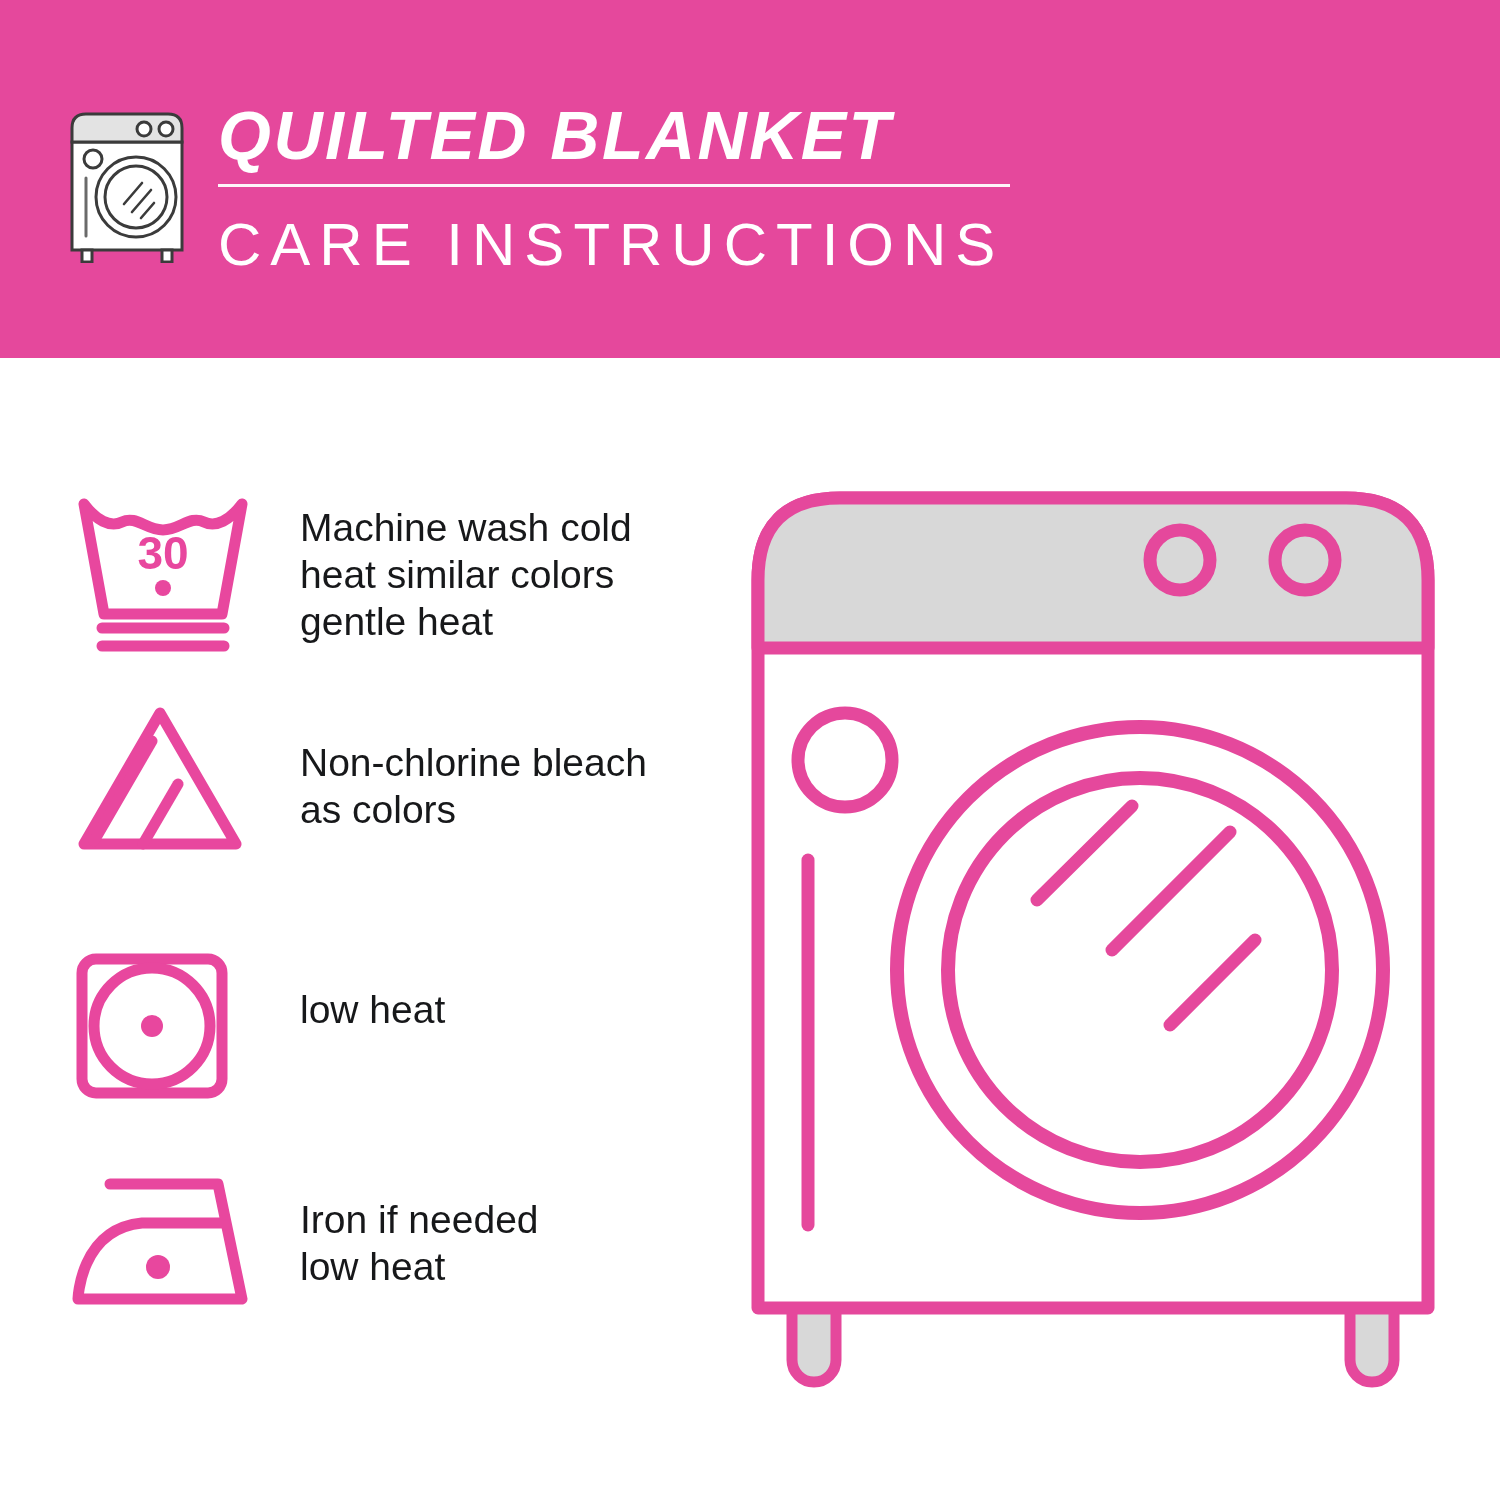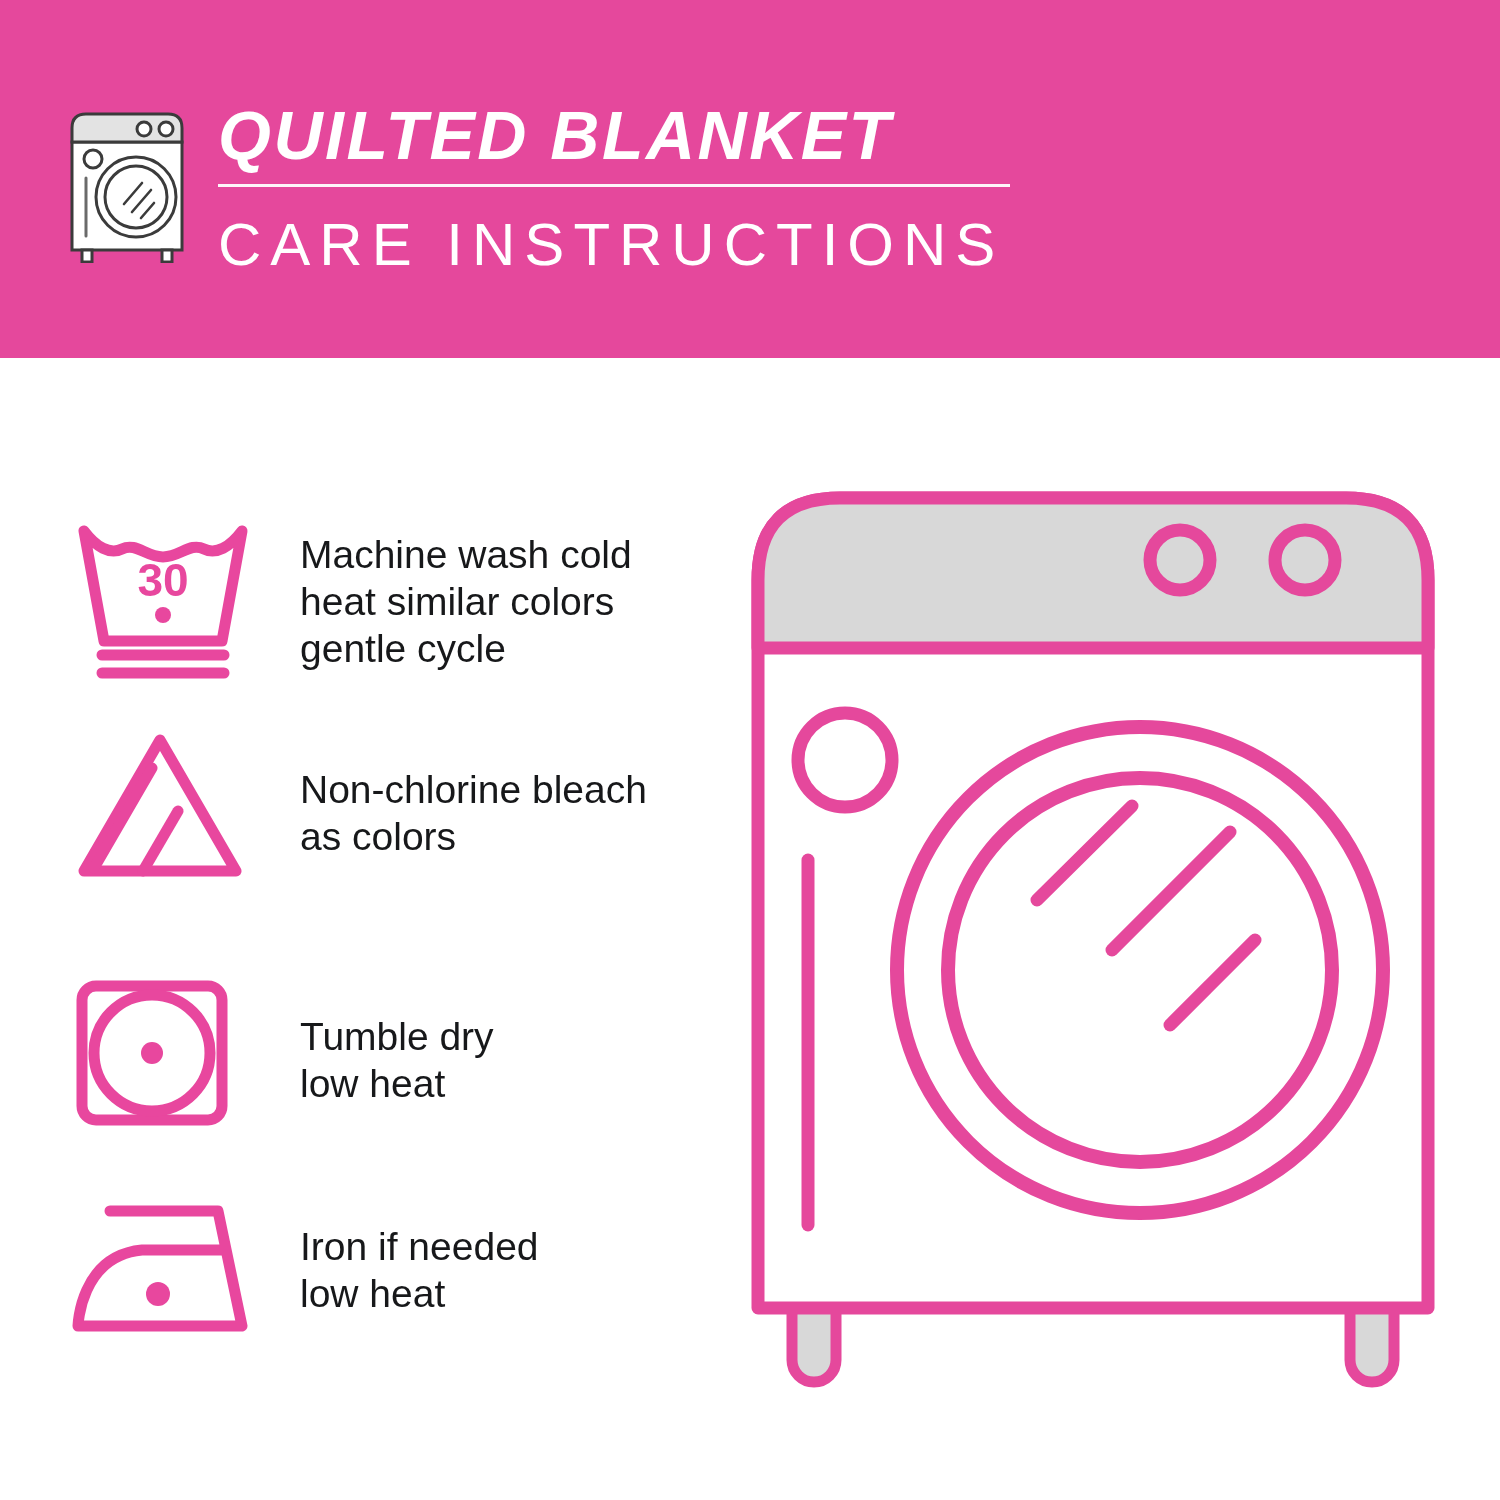--- a/index.html
+++ b/index.html
@@ -40,21 +40,21 @@
     font-size:60px;
     font-weight:normal;
     letter-spacing:9px;
     line-height:66px;
     white-space:nowrap;
     font-family:"Liberation Sans", sans-serif;
     margin-top:25px;
   }
   
   #care-list{
-    position:absolute;left:0;top:383px;width:740px;height:1000px;padding-left:36px;
+    position:absolute;left:0;top:356px;width:740px;height:1000px;padding-left:36px;
   }
   .care-row{
     position:absolute;left:0;width:740px;height:200px;
   }
   .care-symbol{
     position:absolute;left:70px;top:0;width:190px;height:175px;
   }
   .care-text{
     position:absolute;left:300px;width:420px;
     color:#17181a;
@@ -119,21 +119,21 @@
           <line x1="32" y1="142" x2="154" y2="142"></line>
           <line x1="32" y1="160" x2="154" y2="160"></line>
         </g>
         <text x="93" y="83" text-anchor="middle" fill="#e8479e" font-family="Liberation Sans, sans-serif" font-size="46" font-weight="bold">30</text>
         <circle cx="93" cy="102" r="8" fill="#e8479e"></circle>
       </svg>
     </div>
     <div class="care-text" style="top:18px;">
       <div>Machine wash cold</div>
       <div>heat similar colors</div>
-      <div>gentle cycle</div>
+      <div>gentle heat</div>
     </div>
   </div>
 
   <div class="care-row" style="top:345px;">
     <div class="care-symbol">
       <svg width="190" height="175" viewBox="0 0 190 175" xmlns="http://www.w3.org/2000/svg">
         <g fill="none" stroke="#e8479e" stroke-width="11" stroke-linecap="round" stroke-linejoin="round">
           <path d="M90 12 L166 143 H14 Z"></path>
           <line x1="82" y1="40" x2="24" y2="140"></line>
           <line x1="108" y1="83" x2="73" y2="143"></line>
@@ -150,21 +150,20 @@
     <div class="care-symbol">
       <svg width="190" height="175" viewBox="0 0 190 175" xmlns="http://www.w3.org/2000/svg">
         <g fill="none" stroke="#e8479e" stroke-width="11" stroke-linejoin="round">
           <rect x="12" y="13" width="140" height="134" rx="14" ry="14"></rect>
           <circle cx="82" cy="80" r="58"></circle>
         </g>
         <circle cx="82" cy="80" r="11" fill="#e8479e"></circle>
       </svg>
     </div>
     <div class="care-text" style="top:40px;">
-      <div>Tumble dry</div>
       <div>low heat</div>
     </div>
   </div>
 
   <div class="care-row" style="top:815px;">
     <div class="care-symbol">
       <svg width="190" height="175" viewBox="0 0 190 175" xmlns="http://www.w3.org/2000/svg">
         <g fill="none" stroke="#e8479e" stroke-width="11" stroke-linecap="round" stroke-linejoin="round">
           <path d="M40 13 H148 L172 128 H8 C8 128 10 58 72 52 H155"></path>
         </g>

